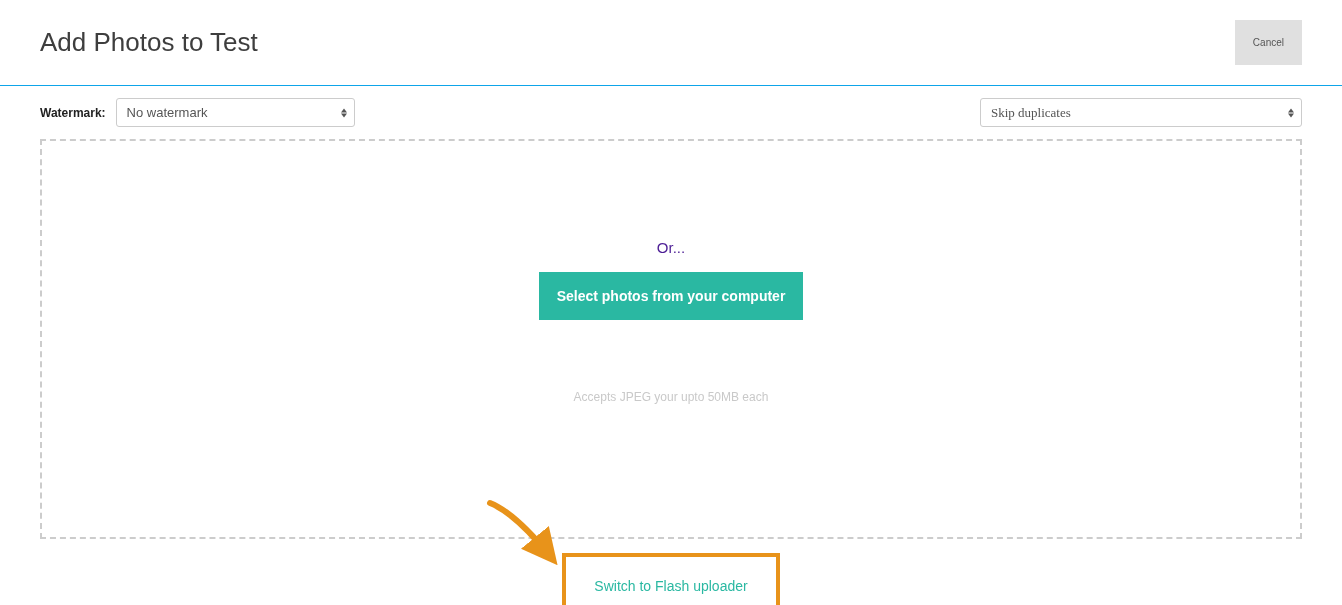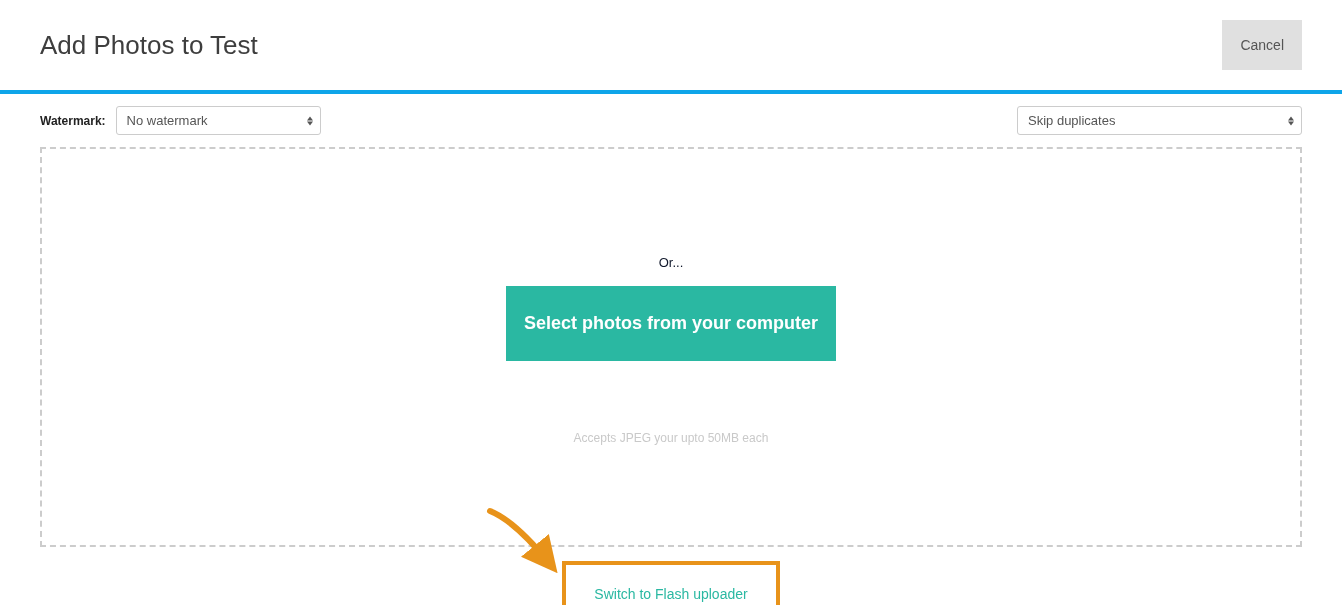--- a/index.html
+++ b/index.html
@@ -11,33 +11,33 @@
       font-family: -apple-system, BlinkMacSystemFont, "Segoe UI", Helvetica, Arial, sans-serif;
       background: #fff;
       width: 1342px;
       height: 605px;
     }
     .header {
       display: flex;
       justify-content: space-between;
       align-items: center;
       padding: 20px 40px 20px 40px;
-      border-bottom: 4px solid #0ea5e9;
+      border-bottom: 1px solid #0ea5e9;
       gap: 33px;
     }
     .page-title {
       font-size: 26px;
       font-weight: 400;
       color: #3e3e3e;
     }
     .cancel-btn {
       background: #e0e0e0;
       border: none;
       padding: 17px 18px;
-      font-size: 14px;
+      font-size: 10px;
       color: #555;
       cursor: pointer;
       font-family: inherit;
     }
     .controls {
       display: flex;
       justify-content: space-between;
       align-items: center;
       padding: 12px 40px 12px 40px;
     }
@@ -62,24 +62,25 @@
       border: 1px solid #ccc;
       border-radius: 3px;
       padding: 6px 30px 6px 10px;
       font-size: 13px;
       color: #555;
       background: #fff;
       cursor: pointer;
       font-family: inherit;
     }
     .select-watermark {
-      width: 205px;
+      width: 239px;
     }
     .select-duplicates {
-      width: 285px;
+      width: 322px;
+      font-family: Liberation Serif, serif;
     }
     .select-arrows {
       position: absolute;
       right: 8px;
       top: 50%;
       transform: translateY(-50%);
       pointer-events: none;
       display: flex;
       flex-direction: column;
       gap: 1px;
@@ -111,30 +112,30 @@
       align-items: center;
       padding-top: 90px;
       position: relative;
     }
     .drag-text {
       font-size: 38px;
       color: #c9c9c9;
       font-weight: 400;
     }
     .or-text {
-      font-size: 13px;
-      color: #0f172a;
-      margin-top: 16px;
+      font-size: 15px;
+      color: #4c1d95;
+      margin-top: 8px;
     }
     .select-photos-btn {
       background: #2ab8a2;
       color: #fff;
       border: none;
-      padding: 27px 18px;
-      font-size: 18px;
+      padding: 16px 18px;
+      font-size: 14px;
       font-weight: 600;
       margin-top: 16px;
       cursor: pointer;
       font-family: inherit;
     }
     .accepts-text {
       font-size: 12px;
       color: #c9c9c9;
       margin-top: 70px;
     }

